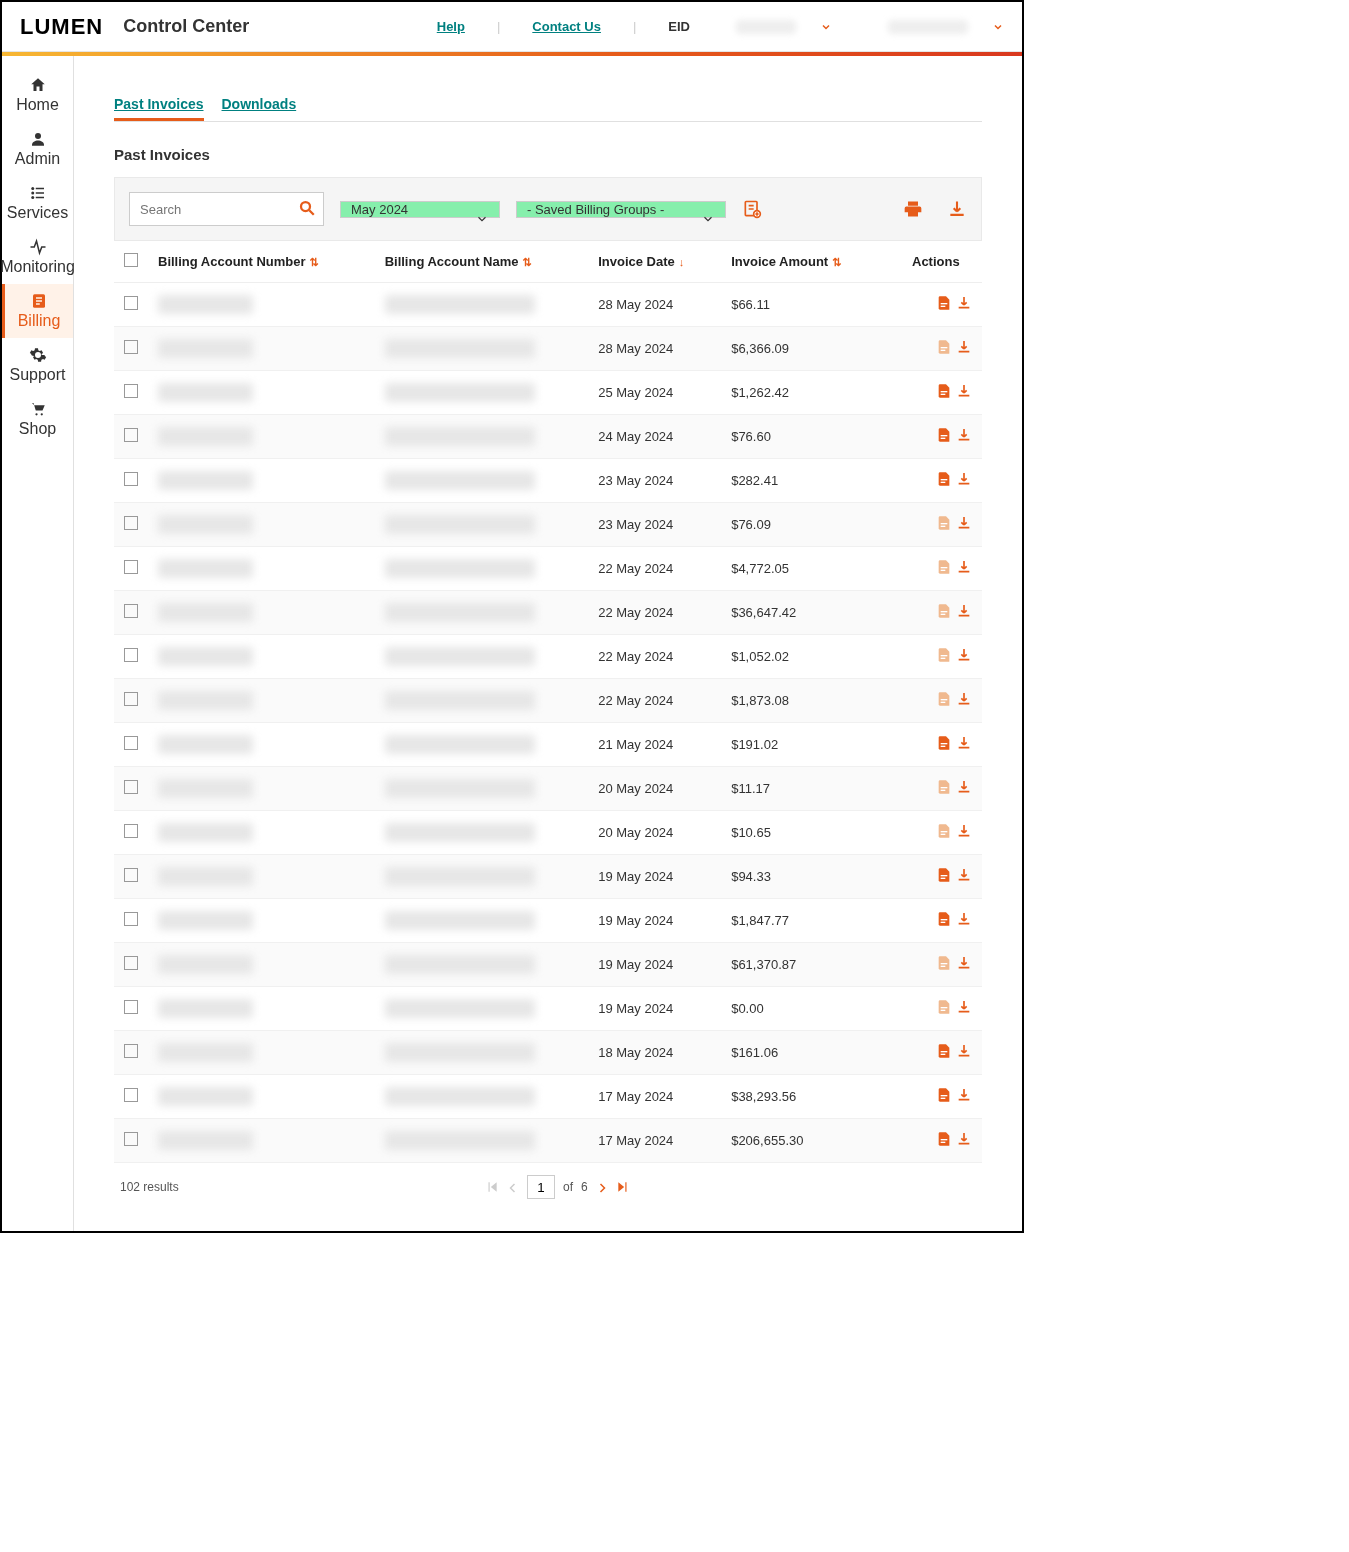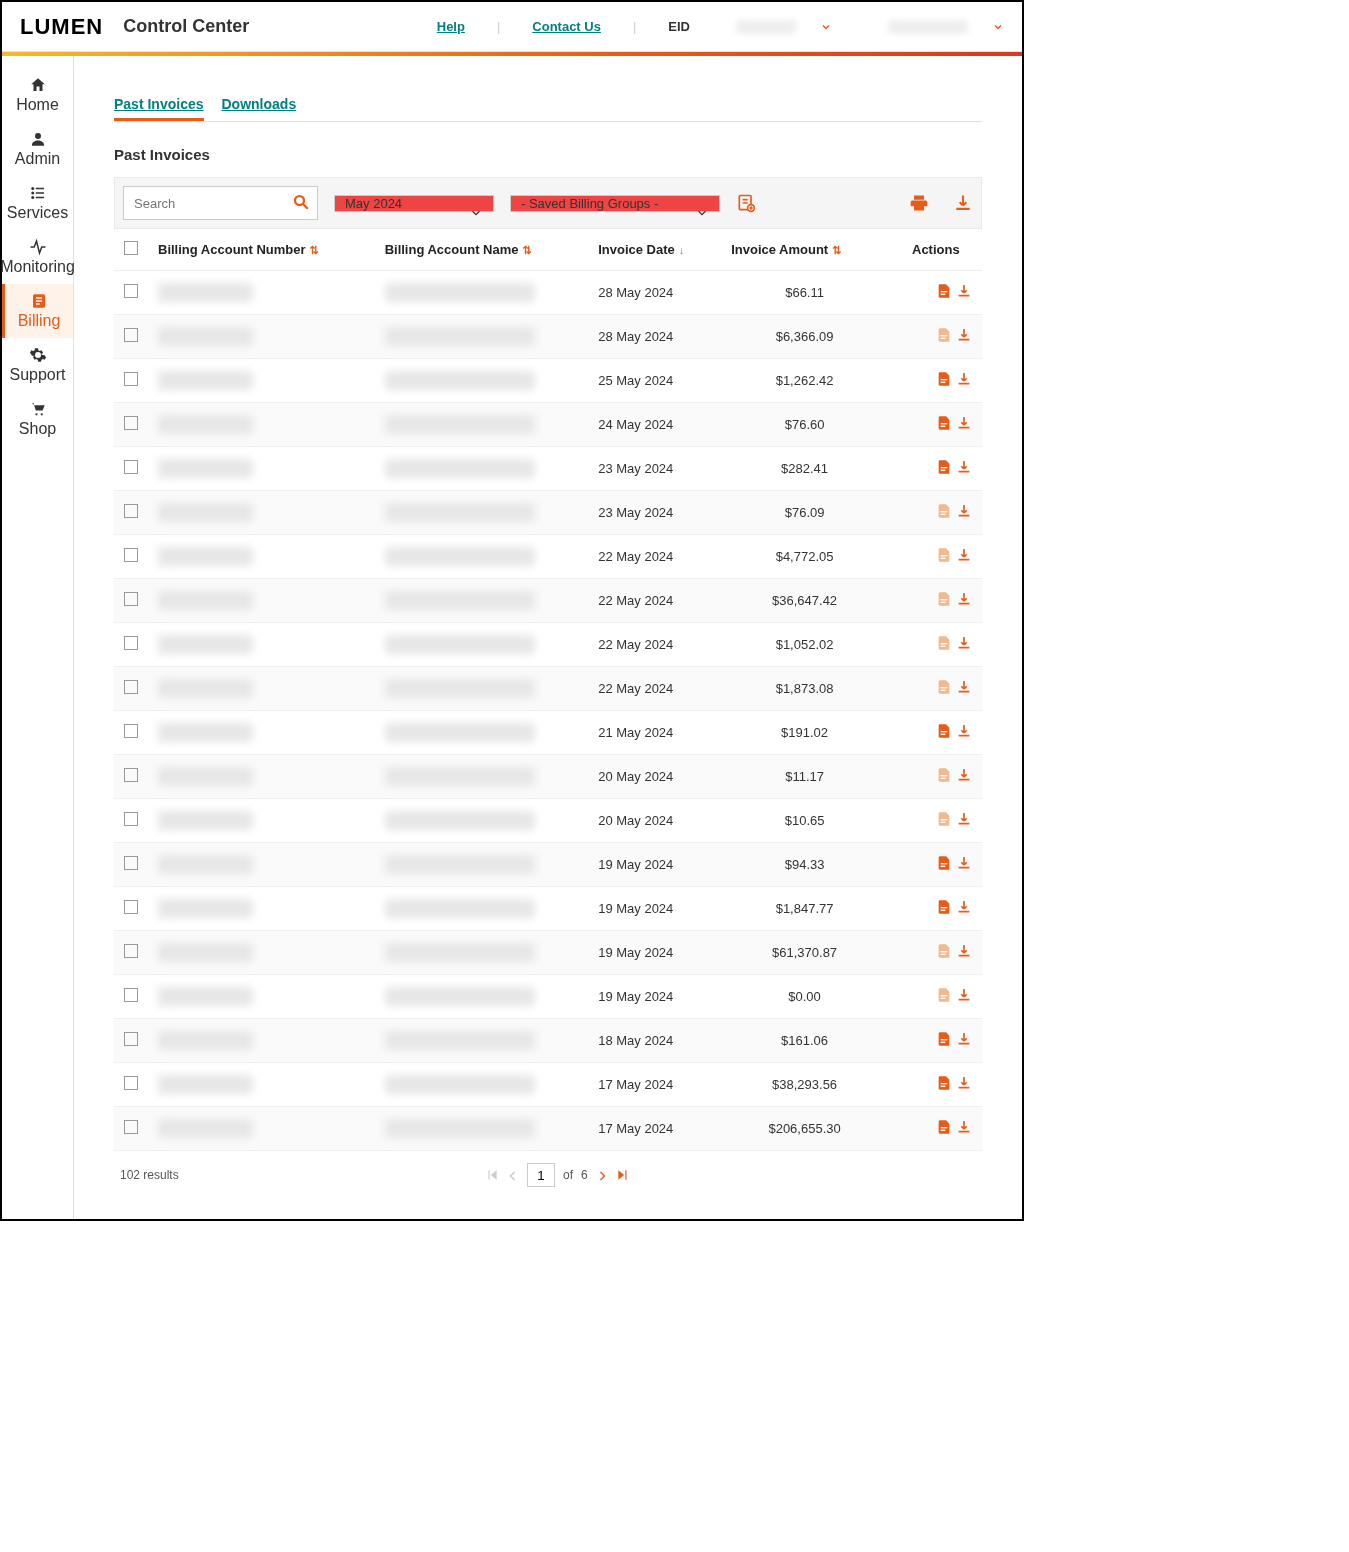--- a/index.html
+++ b/index.html
@@ -23,39 +23,39 @@
   .nav-item.active .ic, .nav-item.active .lbl { color:#e65c1a; }
   .main { flex:1; padding: 22px 40px 30px 40px; }
   .page-head { display:flex; align-items:center; }
   .page-title { font-size:24px; font-weight:800; color:#111; }
   .help-circle { width:18px; height:18px; border:2px solid #e65c1a; border-radius:50%; color:#e65c1a; font-size:12px; font-weight:700; display:inline-flex; align-items:center; justify-content:center; margin-left:10px; cursor:pointer; }
   .bill-analyst { margin-left:auto; background:#d9381e; color:#fff; font-weight:700; font-size:13px; padding:10px 24px; border:none; border-radius:18px 18px 18px 18px / 18px 18px 18px 18px; border-top-right-radius:4px; cursor:pointer; letter-spacing:0.5px; }
   .tabs { margin-top:18px; border-bottom:1px solid #e0e0e0; display:flex; gap:18px; padding-bottom:0; }
   .tab { color:#008080; font-weight:700; text-decoration:underline; padding-bottom:6px; cursor:pointer; font-size:14px; }
   .tab.active { border-bottom:3px solid #e65c1a; }
   .section-title { font-weight:800; font-size:15px; margin:24px 0 14px 0; }
-  .toolbar { background:#f5f5f5; border:1px solid #e9e9e9; padding:8px; display:flex; align-items:center; gap:16px; }
+  .toolbar { background:#f5f5f5; border:1px solid #e9e9e9; padding:14px; display:flex; align-items:center; gap:16px; }
   .search-wrap { position:relative; width:195px; }
   .search-input { width:100%; height:34px; border:1px solid #ccc; padding:0 34px 0 10px; font-size:13px; }
   .search-icon { position:absolute; right:8px; top:7px; color:#e65c1a; }
-  .select { height:17px; border:1px solid #ccc; background:#ef4444; padding:0 30px 0 10px; font-size:13px; display:flex; align-items:center; position:relative; cursor:pointer; }
+  .select { height:17px; border:1px solid #ccc; background:#86efac; padding:0 30px 0 10px; font-size:13px; display:flex; align-items:center; position:relative; cursor:pointer; }
   .select .caret { position:absolute; right:10px; top:9px; }
   .month-select { width:160px; }
   .group-select { width:210px;align-items:center; }
   .config-icon { color:#e65c1a; cursor:pointer; }
   .toolbar-spacer { flex:1; }
   .tool-icon { color:#e65c1a; cursor:pointer; margin-left:8px; }
   table.invoices { width:100%; border-collapse:collapse; font-size:13px; }
   table.invoices th { text-align:left; font-weight:700; padding:12px 10px; border-bottom:1px solid #eee; color:#222; white-space:nowrap; background:#fff; }
   table.invoices th .sort { color:#e65c1a; font-size:11px; margin-left:4px; }
   table.invoices td { padding:12px 10px; border-bottom:1px solid #f0f0f0; vertical-align:middle; }
   table.invoices tbody tr:nth-child(even) { background:#fafafa; }
   .chk { width:14px; height:14px; border:1px solid #999; display:inline-block; cursor:pointer; }
   .blur-text { background:#e6e6e6; color:#e6e6e6; filter: blur(4px); border-radius:3px; display:inline-block; padding:2px 4px; user-select:none; }
-  .col-amount { text-align:center; padding-right:24px !important; }
+  .col-amount { text-align:left; padding-right:24px !important; }
   .col-actions { text-align:right; width:80px; white-space:nowrap; }
   .act-icon { color:#e65c1a; cursor:pointer; margin-left:4px; display:inline-flex; }
   .act-icon.dim { color:#f0b98f; }
   .footer { display:flex; align-items:center; padding:12px 6px 2px 6px; font-size:12px; color:#555; }
   .pager { margin-left:auto; margin-right:auto; display:flex; align-items:center; gap:8px; transform:translateX(-20px); }
   .pager .pg-btn { color:#e65c1a; cursor:pointer; }
   .pager .pg-btn.disabled { color:#ccc; cursor:default; }
   .pager .pg-input { width:28px; height:24px; border:1px solid #ccc; text-align:center; }
   svg { vertical-align:middle; }
 </style>

